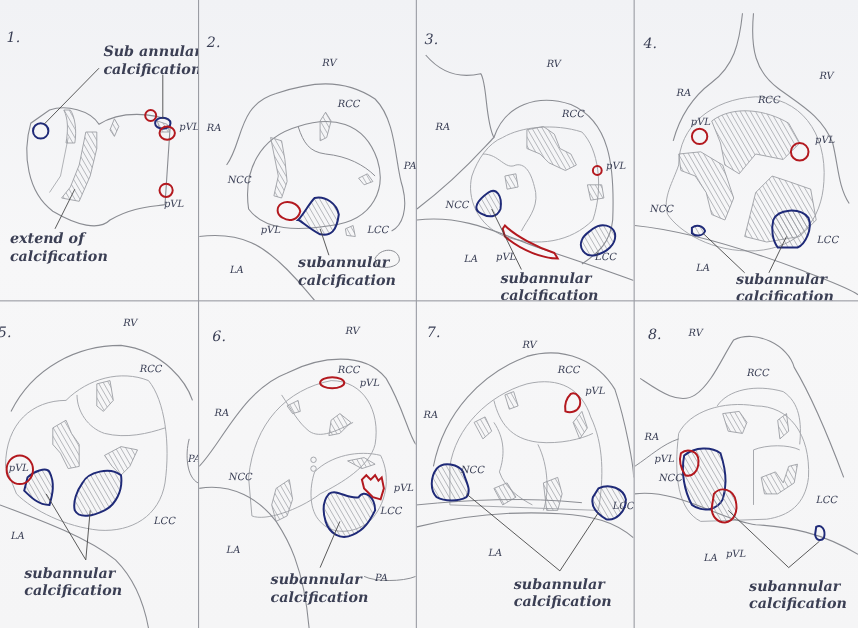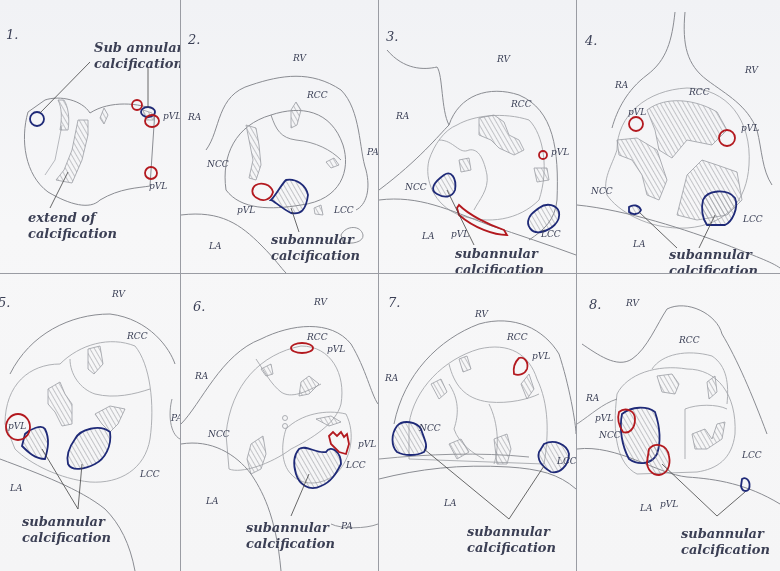--- a/index.html
+++ b/index.html
@@ -45,21 +45,21 @@
       <ellipse cx="151" cy="173" rx="6" ry="6" fill="none" stroke="#b3191f" stroke-width="1.8"></ellipse>
       <line x1="40" y1="113" x2="90" y2="62" stroke="#444" stroke-width="0.8"></line>
       <line x1="148" y1="108" x2="148" y2="68" stroke="#444" stroke-width="0.8"></line>
       <line x1="68" y1="172" x2="50" y2="208" stroke="#444" stroke-width="0.8"></line>
     </svg>
     <span class="lbl num" style="left:6px;top:28px;">1.</span>
     <span class="lbl ann" style="left:94px;top:40px;">Sub annular
 calcification</span>
     <span class="lbl" style="left:163px;top:112px;">pVL</span>
     <span class="lbl" style="left:149px;top:182px;">pVL</span>
-    <span class="lbl ann" style="left:28px;top:210px;">extend of
+    <span class="lbl ann" style="left:9px;top:210px;">extend of
 calcification</span>
   </div>
 
   <div class="panel" style="left:181px;top:0;width:197px;height:273px;">
     <svg width="197" height="273">
       <path d="M25,150 C40,130 35,95 70,85 C100,75 130,70 160,90 C180,110 178,150 185,170 C190,190 185,205 175,210" fill="none" stroke="#8a8c92" stroke-width="1"></path>
       <path d="M45,190 C40,155 55,125 90,115 C120,105 150,110 162,145 C170,170 160,200 120,205 C90,210 60,210 45,190 Z" fill="none" stroke="#8a8c92" stroke-width="1"></path>
       <path d="M90,115 C95,130 100,138 115,140 C135,142 150,150 160,160" fill="none" stroke="#8a8c92" stroke-width="0.9"></path>
       <path d="M110,110 L115,102 L120,110 L116,125 L110,128 Z" fill="url(#hatch)" stroke="#9b9da3" stroke-width="0.8"></path>
       <path d="M65,125 L75,128 L78,145 L80,165 L75,180 L68,178 L72,160 L68,140 Z" fill="url(#hatch)" stroke="#9b9da3" stroke-width="0.8"></path>

